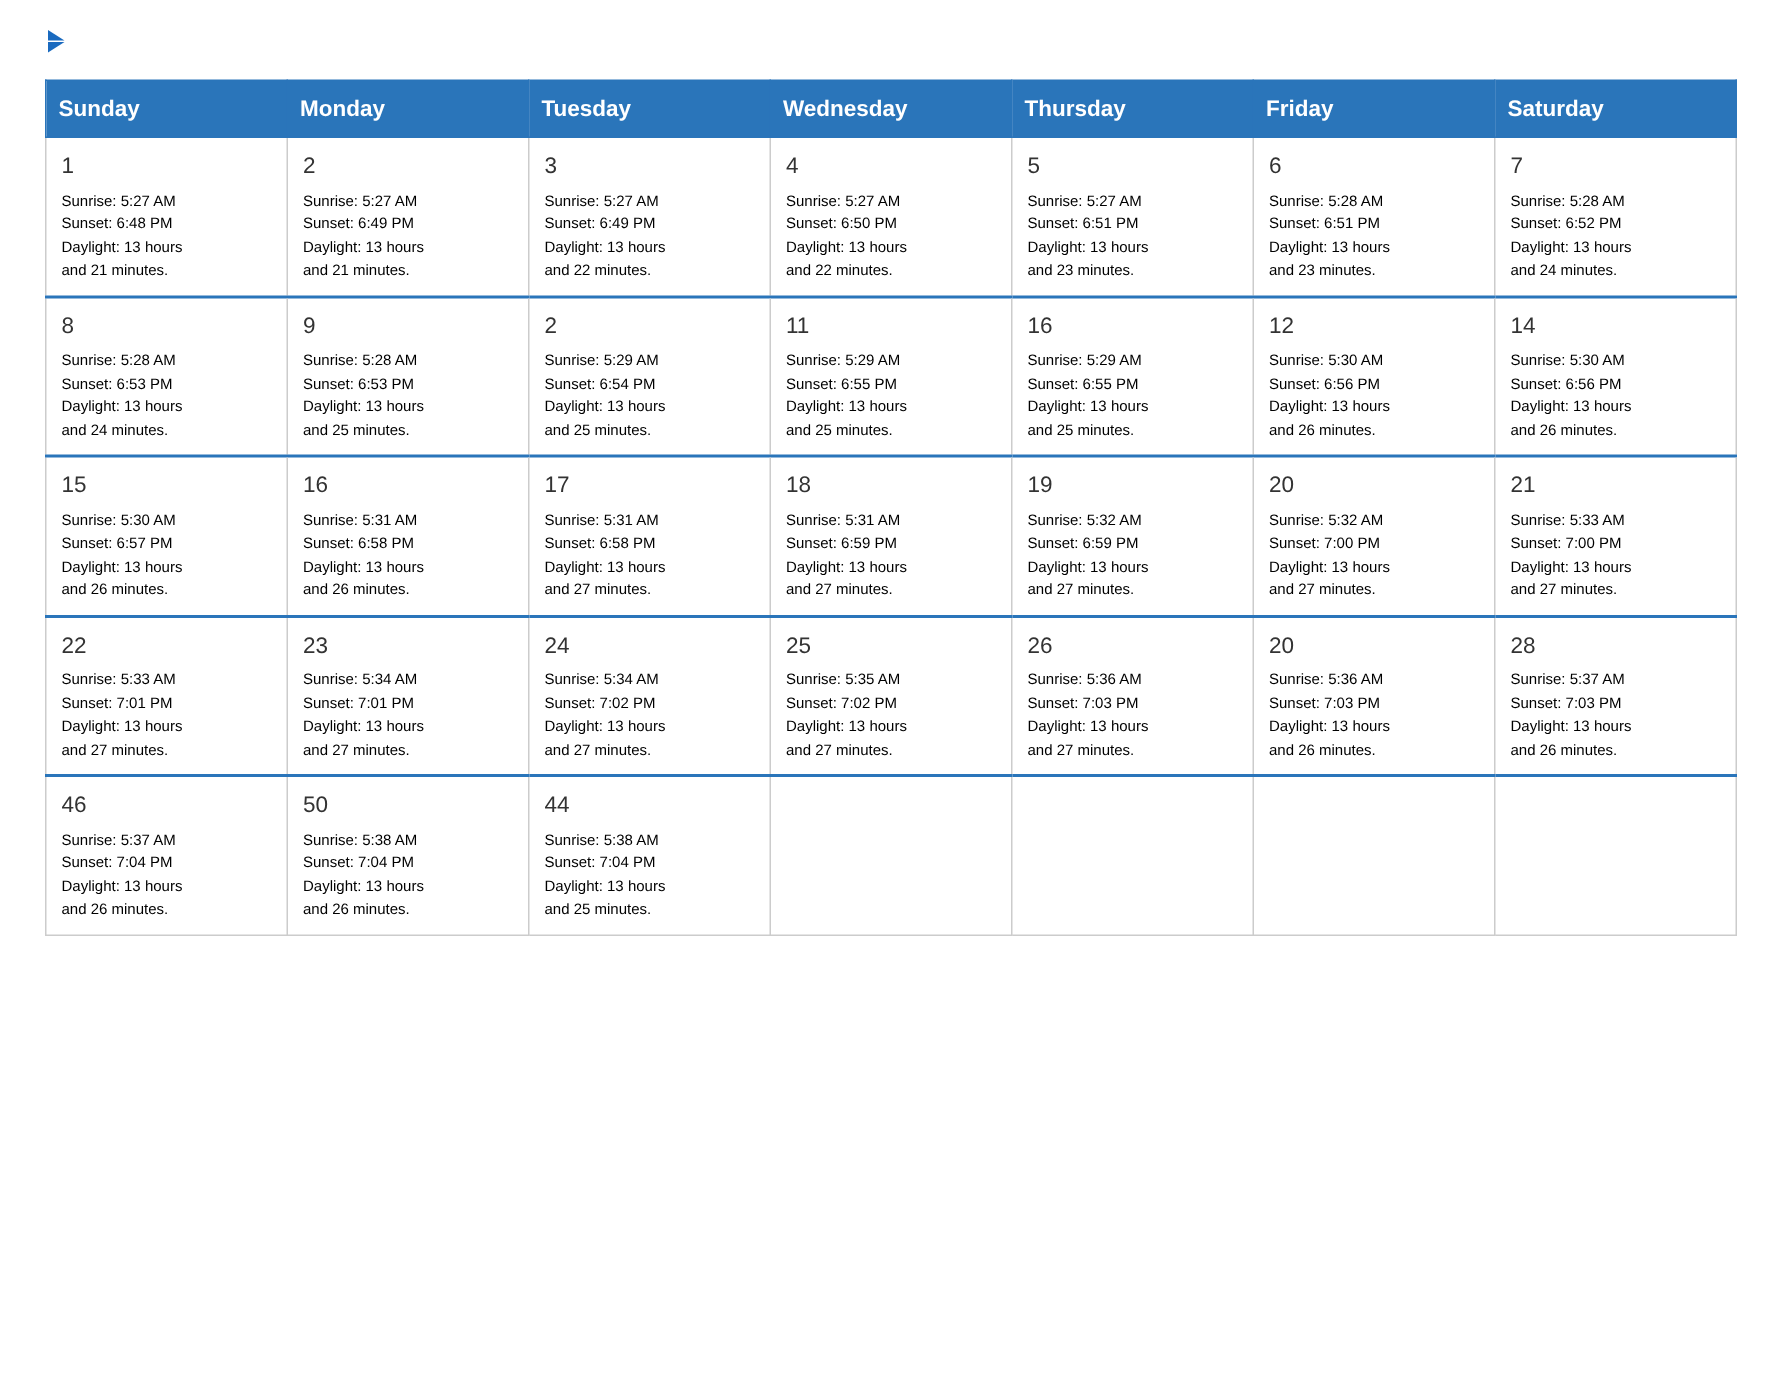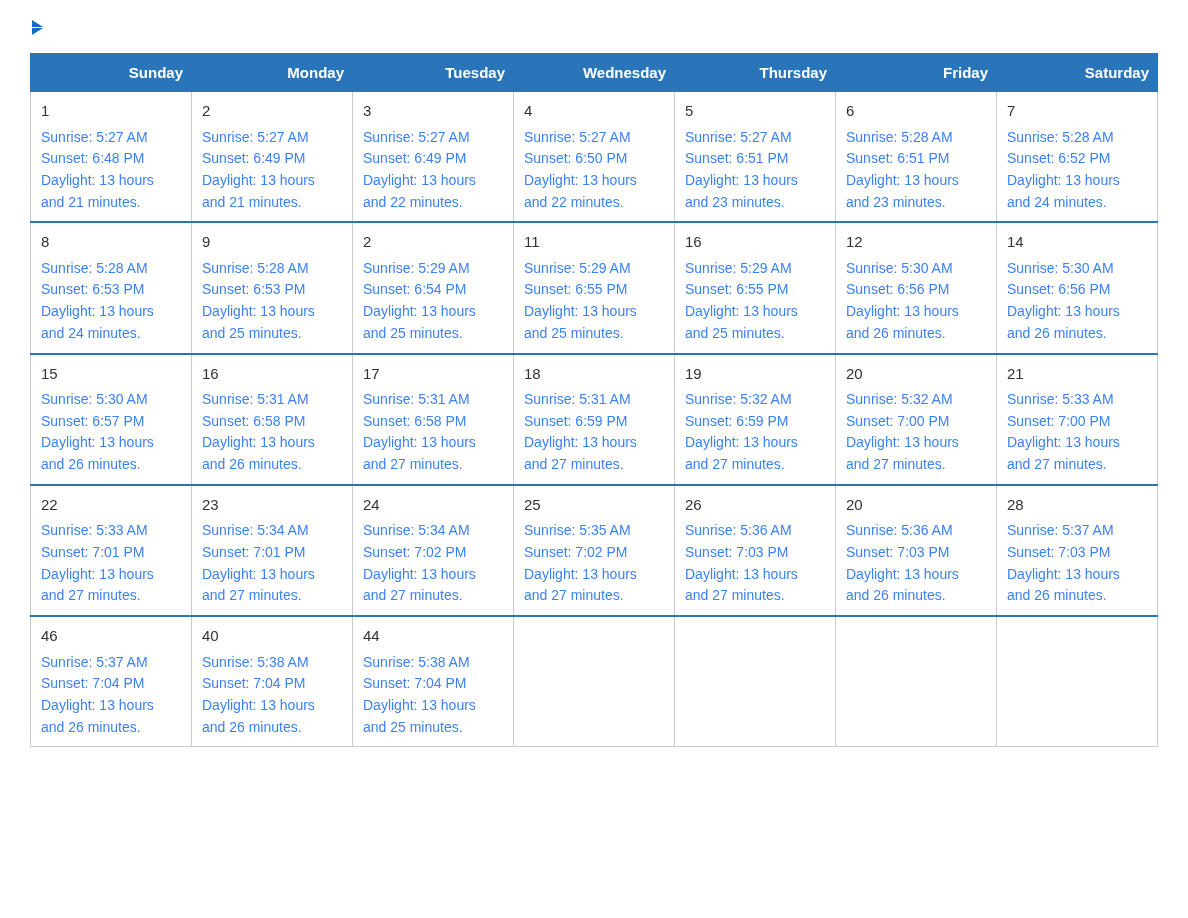--- a/index.html
+++ b/index.html
@@ -48,21 +48,21 @@
       width: 100%;
       border-collapse: collapse;
       border: 1px solid #bbb;
     }
     .calendar thead tr th {
       background-color: #2a75ba;
       color: #fff;
       font-size: 15px;
       font-weight: bold;
       padding: 10px 8px;
-      text-align: right;
+      text-align: left;
       border: 1px solid #2a75ba;
     }
     .calendar tbody tr td {
       vertical-align: top;
       padding: 8px 10px;
       border: 1px solid #ccc;
       width: calc(100% / 7);
       min-height: 100px;
       font-size: 13px;
       color: #333;
@@ -71,23 +71,23 @@
     .calendar tbody tr td.empty {
       background: #fff;
     }
     .day-number {
       font-size: 15px;
       font-weight: normal;
       margin-bottom: 4px;
       display: block;
     }
     .day-info {
-      font-size: 14px;
+      font-size: 10px;
       line-height: 1.55;
-      color: #3b82f6;
+      color: #000000;
     }
     .calendar tbody tr:not(:last-child) td {
       border-bottom: 2px solid #2a75ba;
     }
   </style>
 </head>
 <body>
 
 <div class="header">
   <div class="logo">
@@ -240,21 +240,21 @@
           <span class="day-number">28</span>
           <div class="day-info">Sunrise: 5:37 AM<br>Sunset: 7:03 PM<br>Daylight: 13 hours<br>and 26 minutes.</div>
         </td>
       </tr>
       <tr>
         <td>
           <span class="day-number">46</span>
           <div class="day-info">Sunrise: 5:37 AM<br>Sunset: 7:04 PM<br>Daylight: 13 hours<br>and 26 minutes.</div>
         </td>
         <td>
-          <span class="day-number">40</span>
+          <span class="day-number">50</span>
           <div class="day-info">Sunrise: 5:38 AM<br>Sunset: 7:04 PM<br>Daylight: 13 hours<br>and 26 minutes.</div>
         </td>
         <td>
           <span class="day-number">44</span>
           <div class="day-info">Sunrise: 5:38 AM<br>Sunset: 7:04 PM<br>Daylight: 13 hours<br>and 25 minutes.</div>
         </td>
         <td class="empty"></td>
         <td class="empty"></td>
         <td class="empty"></td>
         <td class="empty"></td>

